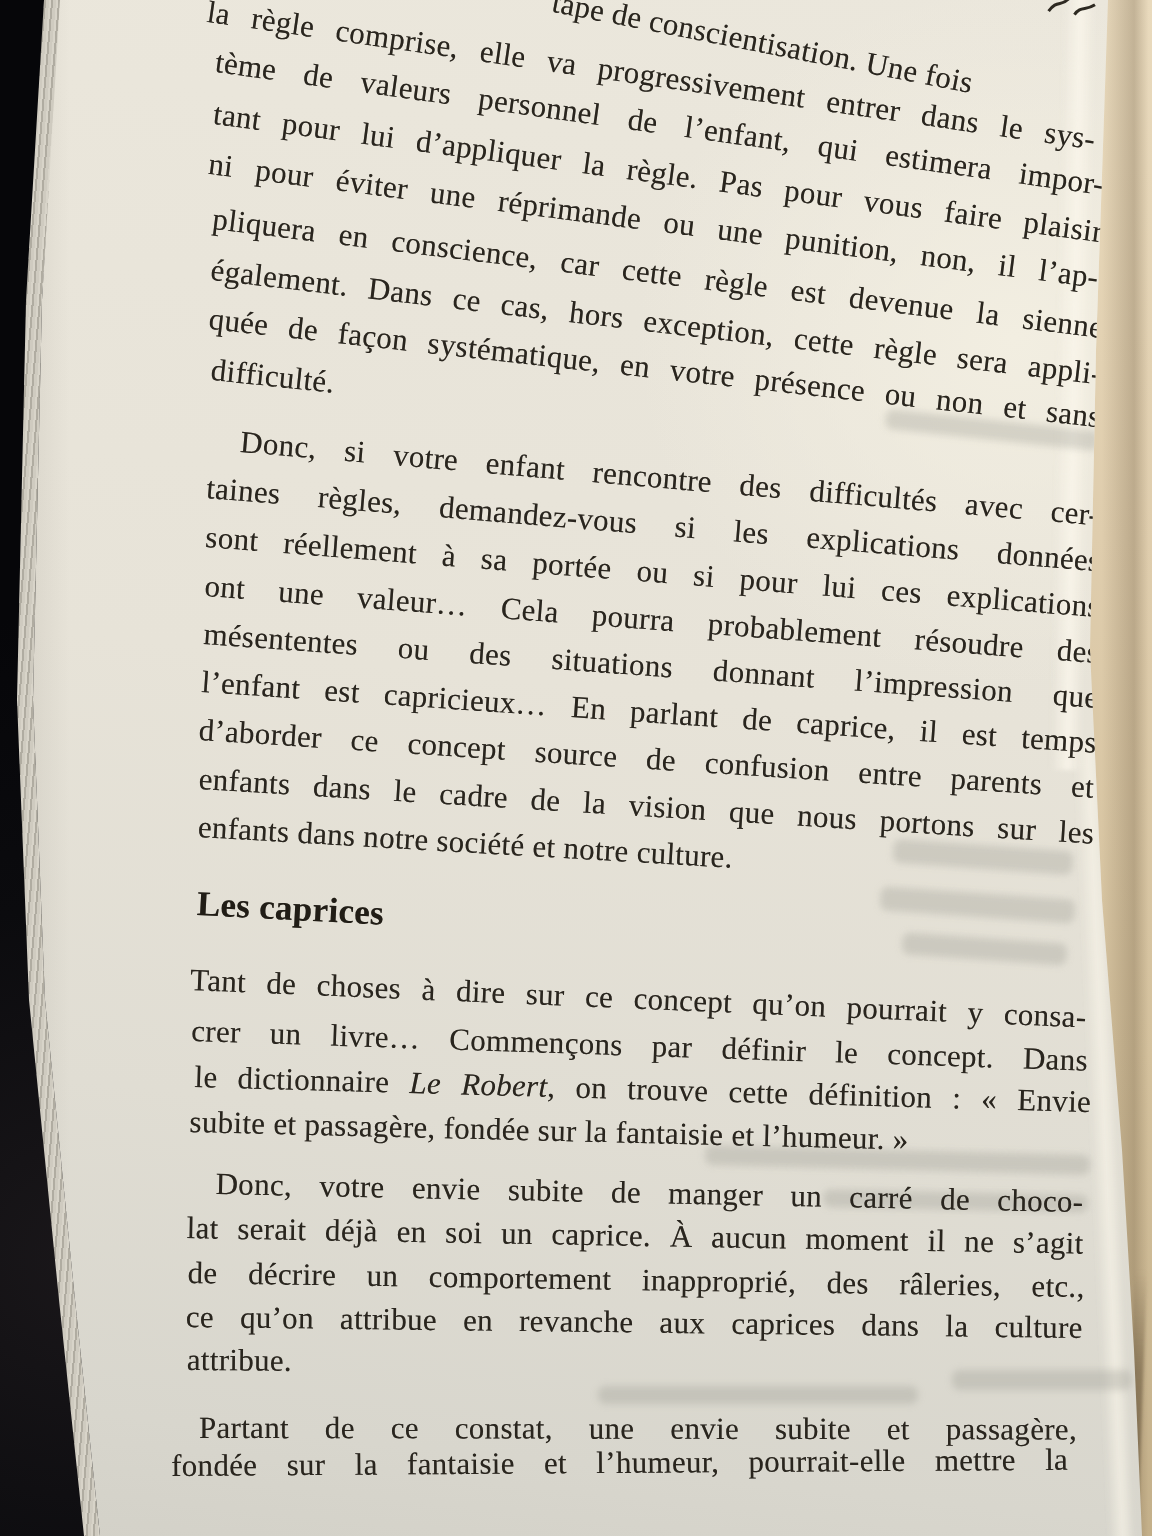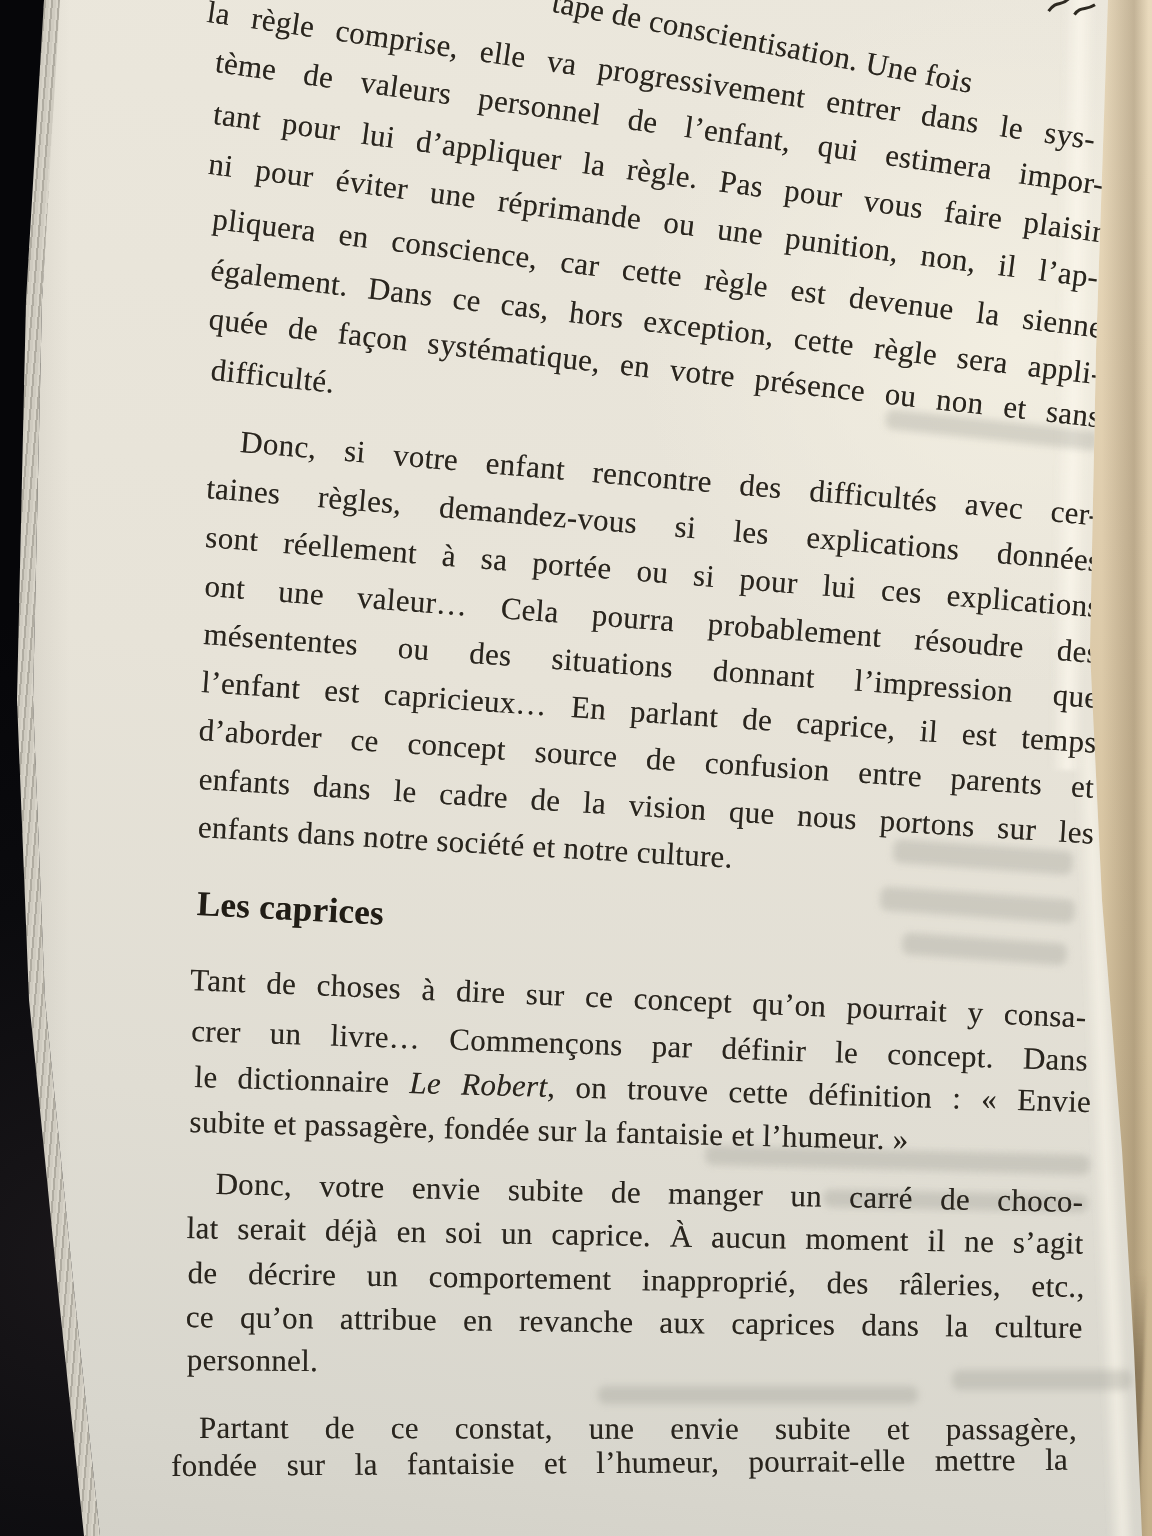--- a/index.html
+++ b/index.html
@@ -157,19 +157,19 @@
 
     <div class="ln t18">Tant de choses à dire sur ce concept qu’on pourrait y consa-</div>
     <div class="ln t19">crer un livre… Commençons par définir le concept. Dans</div>
     <div class="ln t20"><span>le dictionnaire </span><span class="it">Le Robert</span><span>, on trouve cette définition : « Envie</span></div>
     <div class="ln nat t21">subite et passagère, fondée sur la fantaisie et l’humeur. »</div>
 
     <div class="ln t22">Donc, votre envie subite de manger un carré de choco-</div>
     <div class="ln t23">lat serait déjà en soi un caprice. À aucun moment il ne s’agit</div>
     <div class="ln t24">de décrire un comportement inapproprié, des râleries, etc.,</div>
     <div class="ln t25">ce qu’on attribue en revanche aux caprices dans la culture</div>
-    <div class="ln nat t26">personnel.</div>
+    <div class="ln nat t26">attribue.</div>
 
     <div class="ln t27">Partant de ce constat, une envie subite et passagère,</div>
     <div class="ln t28">fondée sur la fantaisie et l’humeur, pourrait-elle mettre la</div>
   </div>
 
 </div>
 
 </body></html>

